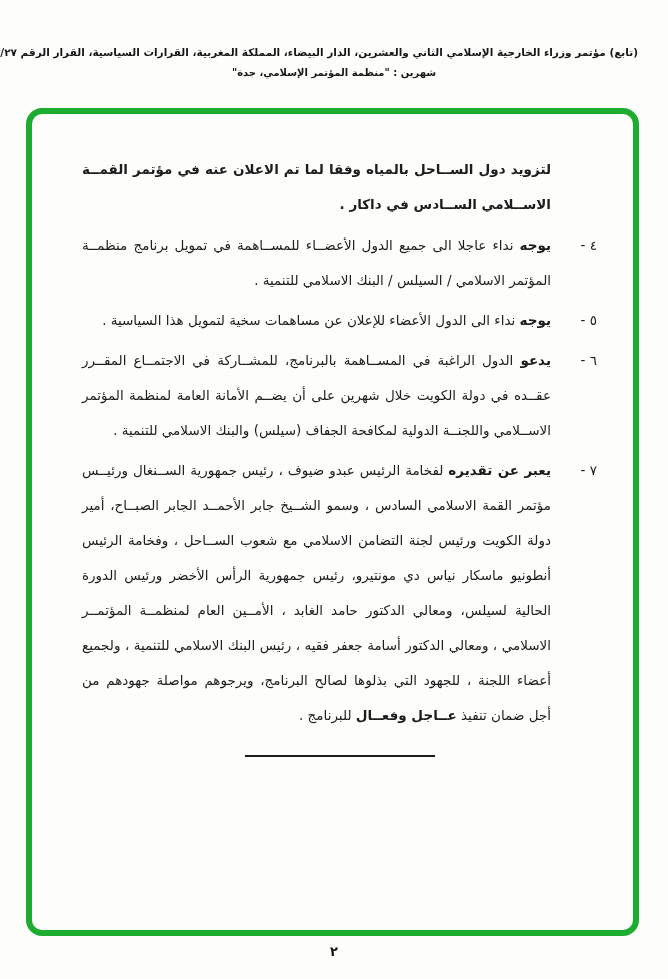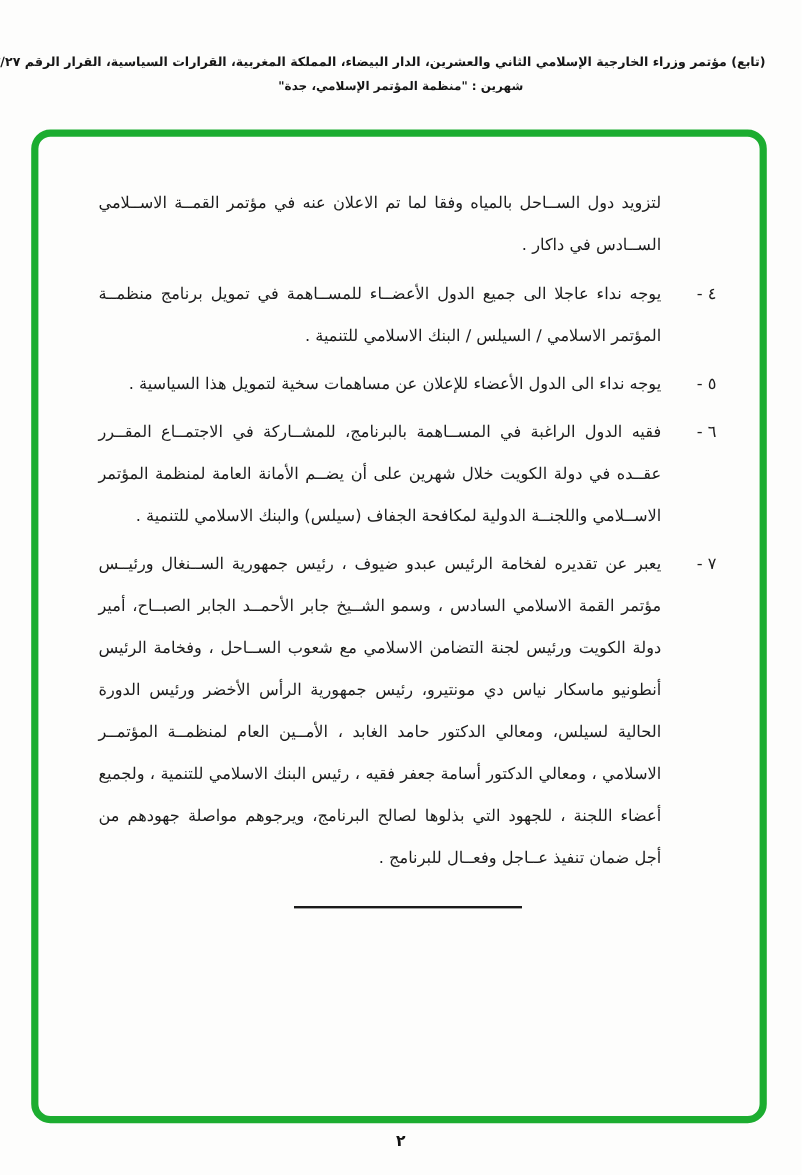--- a/index.html
+++ b/index.html
@@ -53,33 +53,34 @@
     box-sizing: border-box;
     padding: 44px 42px 0 56px;
     direction: rtl;
     text-align: justify;
     font-size: 13.5px;
     line-height: 35px;
     color: #1c1c1c;
   }
   .intro {
     margin: 0 46px 6px 0;
+    font-weight: bold;
   }
   .item {
     display: flex;
     direction: rtl;
     margin-bottom: 5px;
   }
   .item-marker {
     flex: 0 0 46px;
     white-space: nowrap;
     font-size: 13.5px;
   }
   .item-text { flex: 1 1 auto; }
-  .lead { font-weight: normal; }
+  .lead { font-weight: bold; }
   .divider {
     width: 190px;
     border-top: 2px solid #1a1a1a;
     margin: 22px auto 0 auto;
   }
   
   .page-number {
     position: absolute;
     left: 0; right: 0;
     top: 944px;
@@ -118,21 +119,21 @@
     <div class="item">
       <span class="item-marker">٥ -</span>
       <span class="item-text">
         <span class="lead">يوجه</span><span> نداء الى الدول الأعضاء للإعلان عن مساهمات سخية لتمويل هذا السياسية .</span>
       </span>
     </div>
 
     <div class="item">
       <span class="item-marker">٦ -</span>
       <span class="item-text">
-        <span class="lead">فقيه</span><span> الدول الراغبة في المســاهمة بالبرنامج، للمشــاركة في الاجتمــاع المقــرر عقــده في دولة الكويت خلال شهرين على أن يضــم الأمانة العامة لمنظمة المؤتمر الاســلامي واللجنــة الدولية لمكافحة الجفاف (سيلس) والبنك الاسلامي للتنمية .</span>
+        <span class="lead">يدعو</span><span> الدول الراغبة في المســاهمة بالبرنامج، للمشــاركة في الاجتمــاع المقــرر عقــده في دولة الكويت خلال شهرين على أن يضــم الأمانة العامة لمنظمة المؤتمر الاســلامي واللجنــة الدولية لمكافحة الجفاف (سيلس) والبنك الاسلامي للتنمية .</span>
       </span>
     </div>
 
     <div class="item">
       <span class="item-marker">٧ -</span>
       <span class="item-text">
         <span class="lead">يعبر عن تقديره</span><span> لفخامة الرئيس عبدو ضيوف ، رئيس جمهورية الســنغال ورئيــس مؤتمر القمة الاسلامي السادس ، وسمو الشــيخ جابر الأحمــد الجابر الصبــاح، أمير دولة الكويت ورئيس لجنة التضامن الاسلامي مع شعوب الســاحل ، وفخامة الرئيس أنطونيو ماسكار نياس دي مونتيرو، رئيس جمهورية الرأس الأخضر ورئيس الدورة الحالية لسيلس، ومعالي الدكتور حامد الغابد ، الأمــين العام لمنظمــة المؤتمــر الاسلامي ، ومعالي الدكتور أسامة جعفر فقيه ، رئيس البنك الاسلامي للتنمية ، ولجميع أعضاء اللجنة ، للجهود التي بذلوها لصالح البرنامج، ويرجوهم مواصلة جهودهم من أجل ضمان تنفيذ </span><span class="lead">عــاجل وفعــال</span><span> للبرنامج .</span>
       </span>
     </div>
 

